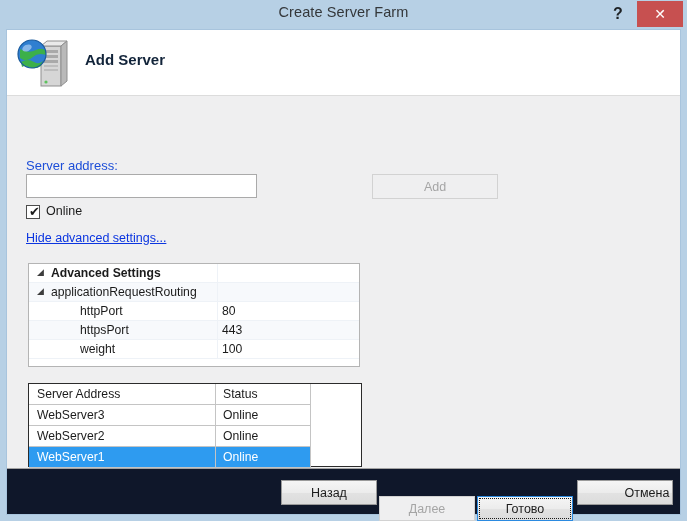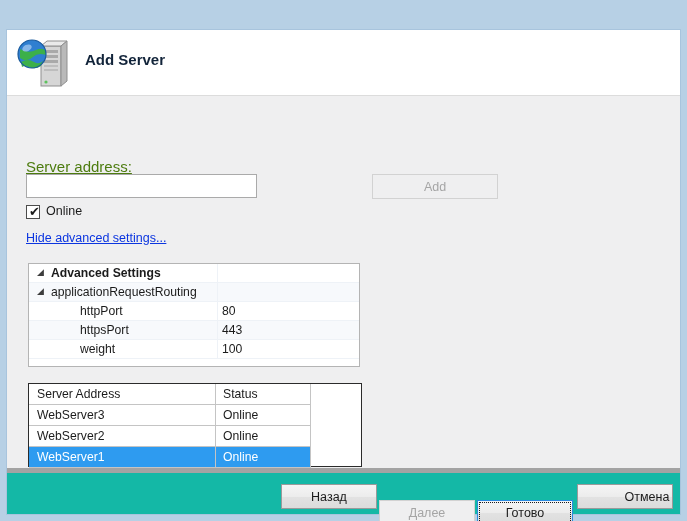--- a/index.html
+++ b/index.html
@@ -93,23 +93,22 @@
   
   #content {
     position: absolute;
     left: 0; top: 67px;
     width: 673px; height: 371px;
     background: #efeff0;
   }
 
   .lbl {
     position: absolute;
-    font-size: 15px;
-    color: #4d7c0f;
-    text-decoration: underline;
+    font-size: 13px;
+    color: #1d4ed8;
   }
 
   #lbl-server-address { left: 19px; top: 61px; }
 
   #server-address-input {
     position: absolute;
     left: 19px; top: 77px;
     width: 231px; height: 24px;
     background: #ffffff;
     border: 1px solid #aaaaaa;
@@ -273,22 +272,22 @@
     left: 0; top: 0;
     width: 281px; height: 21px;
     background: #2e9bf0;
   }
 
   
   #footer {
     position: absolute;
     left: 0; top: 438px;
     width: 673px; height: 46px;
-    background: #14b8a6;
-    border-top: 5px solid #a3a3a3;
+    background: #0f172a;
+    border-top: 1px solid #a3a3a3;
   }
   .fbtn {
     position: absolute;
     top: 11px;
     width: 96px; height: 25px;
     background: linear-gradient(to bottom, #f5f5f5 0%, #ececec 50%, #e2e2e2 51%, #dcdcdc 100%);
     border: 1px solid #9a9a9a;
     font-family: "Liberation Sans", sans-serif;
     font-size: 12.5px;
     color: #1b1b1b;
@@ -316,20 +315,25 @@
   #fbtn-back   { left: 274px; }
   #fbtn-next   { left: 372px; }
   #fbtn-finish { left: 470px; }
   #fbtn-cancel { left: 570px; padding-left: 44px; }
 </style>
 </head>
 <body>
 
 <div id="window">
 
+  <div id="titlebar">
+    <div id="title-text">Create Server Farm</div>
+    <div id="help-button">?</div>
+    <div id="close-button">✕</div>
+  </div>
 
   <div id="client">
 
     <div id="header-band">
       <div id="header-icon">
         <svg width="56" height="56" viewBox="0 0 56 56">
 
           <rect x="26" y="12" width="20" height="40" fill="#d6d6d6" stroke="#8f8f8f" stroke-width="1"></rect>
           <polygon points="26,12 32,7 52,7 46,12" fill="#eaeaea" stroke="#8f8f8f" stroke-width="1"></polygon>
           <polygon points="46,12 52,7 52,47 46,52" fill="#b9b9b9" stroke="#8f8f8f" stroke-width="1"></polygon>

